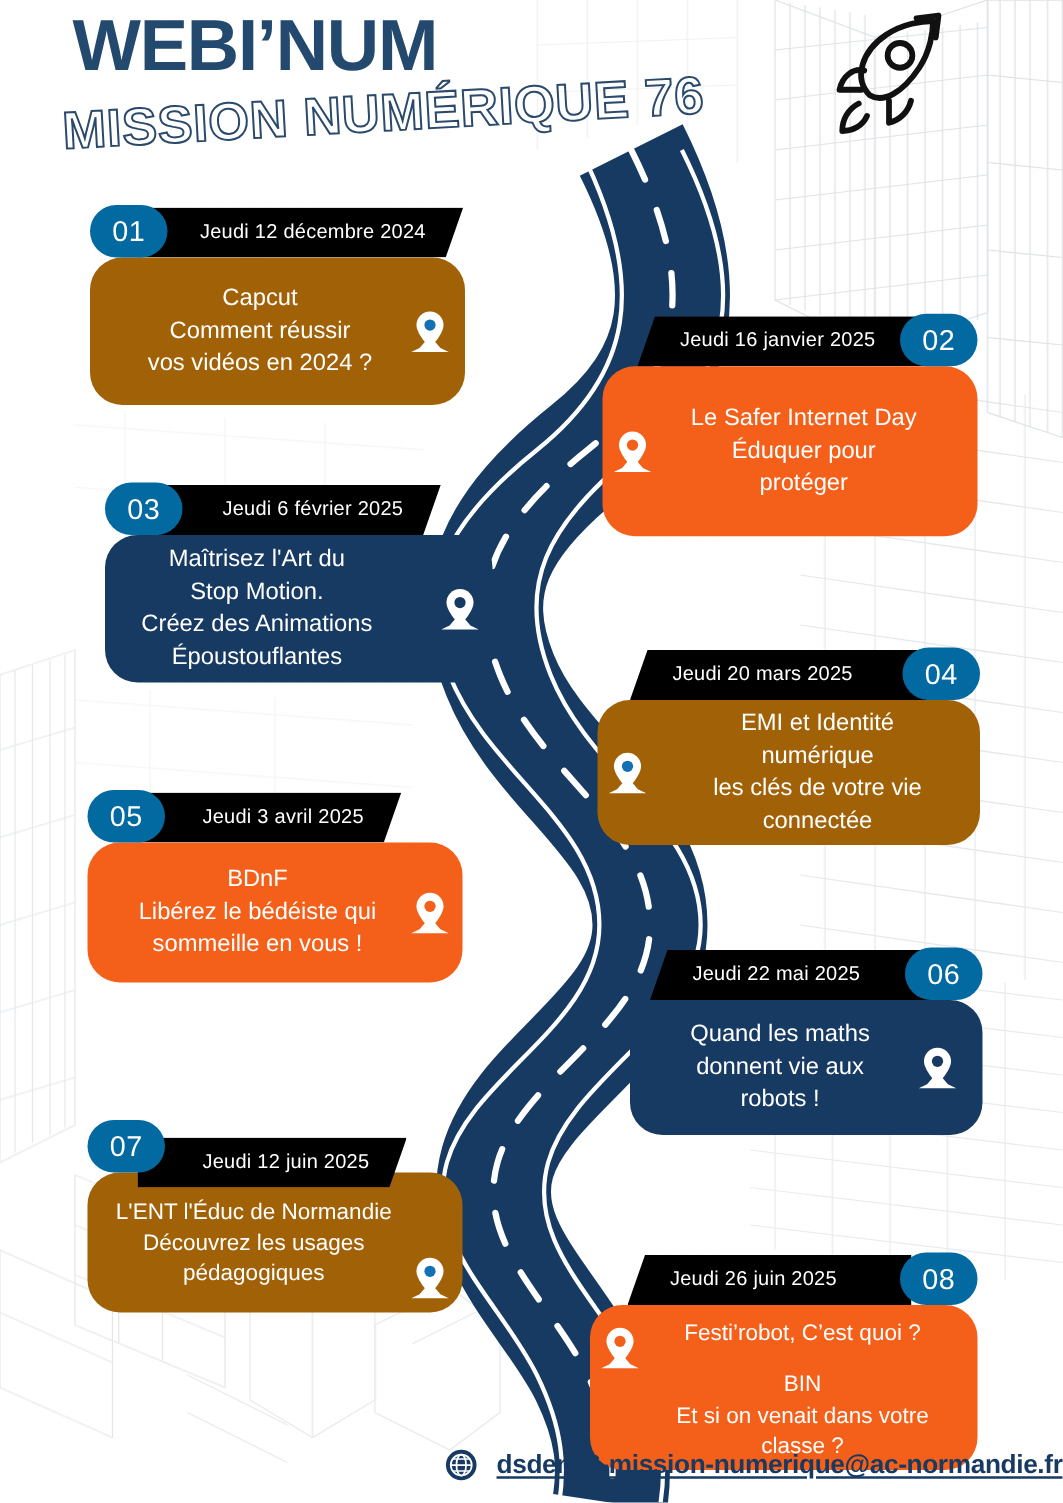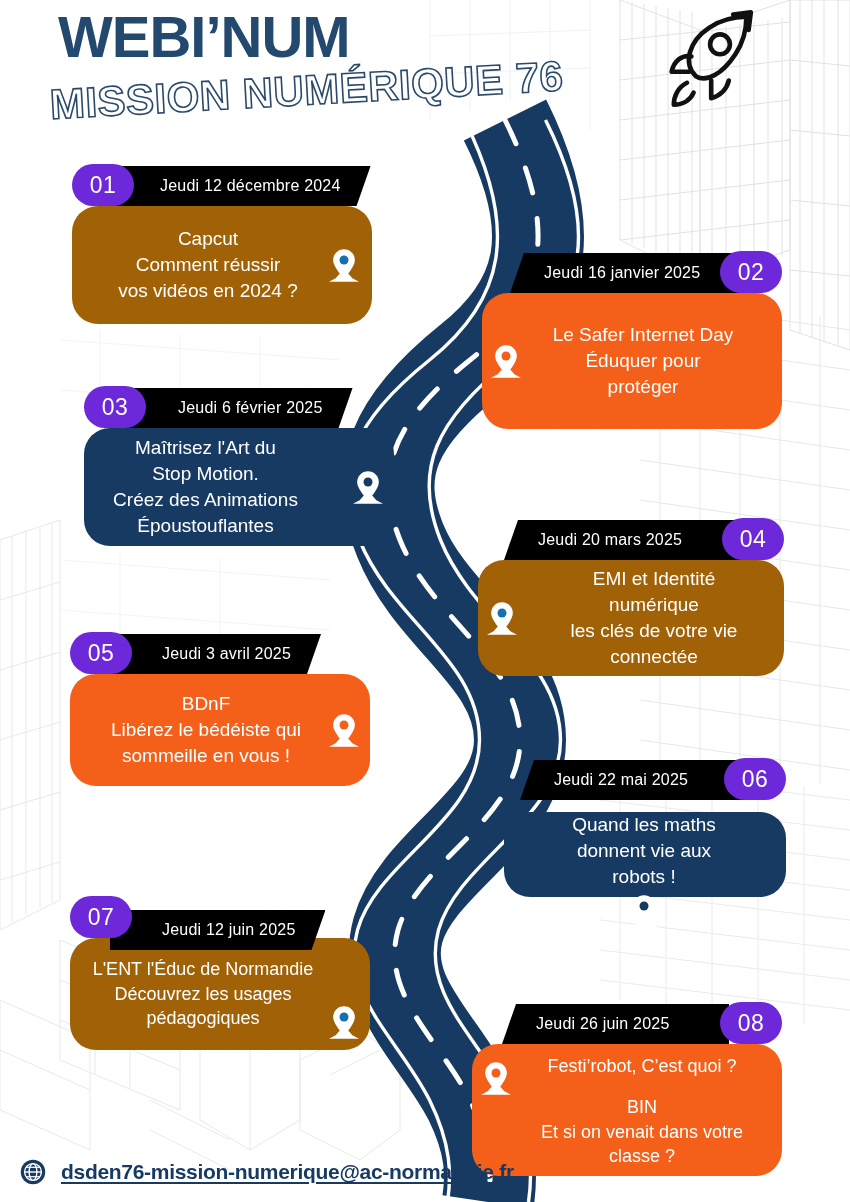--- a/index.html
+++ b/index.html
@@ -91,21 +91,21 @@
     z-index: 6;
     display: flex;
     align-items: center;
   }
   .num-badge {
     position: absolute;
     top: -4px;
     width: 62px;
     height: 42px;
     border-radius: 21px;
-    background: #6d28d9;
+    background: #0369a1;
     color: #ffffff;
     display: flex;
     align-items: center;
     justify-content: center;
     font-size: 23px;
     font-weight: 500;
     letter-spacing: 0.5px;
     z-index: 7;
   }
   .date-plate {
@@ -167,23 +167,24 @@
 
   
   .footer {
     position: absolute;
     left: 0;
     bottom: 8px;
     width: 850px;
     height: 44px;
     display: flex;
     align-items: center;
-    padding-left: 19px;
+    padding-left: 32px;
     box-sizing: border-box;
     z-index: 8;
+    justify-content: flex-end;
   }
   .globe {
     width: 28px; height: 28px; flex: 0 0 28px;
     margin-right: 14px;
   }
   .footer-mail {
     color: #173a63;
     font-size: 21px;
     font-weight: 700;
     text-decoration: underline;
@@ -481,21 +482,21 @@
         <path d="M14 40 L20 33 L28 33 L34 40 L42 44 L6 44 Z" fill="#ffffff"></path>
       </svg>
     </div>
   </div>
 
   <div class="event" style="left:504px; top:762px; width:282px;">
     <div class="label-bar">
       <div class="date-plate plate-right" style="left:16px;">Jeudi 22 mai 2025</div>
       <div class="num-badge" style="right:0;">06</div>
     </div>
-    <div class="card c-navy" style="margin-top:16px; width:282px; height:85px; padding:0 16px 0 14px;flex-direction:column;">
+    <div class="card c-navy" style="margin-top:4px; width:282px; height:108px; padding:0 16px 0 14px;">
       <div class="card-text">Quand les maths
 donnent vie aux
 robots !</div>
       <svg class="pin" viewBox="0 0 48 48" aria-hidden="true">
         <path d="M24 5 C16.8 5 11 10.8 11 18 C11 27 24 40 24 40 C24 40 37 27 37 18 C37 10.8 31.2 5 24 5 Z" fill="#ffffff"></path>
         <circle cx="24" cy="18" r="5.4" fill="#173a63"></circle>
         <path d="M14 40 L20 33 L28 33 L34 40 L42 44 L6 44 Z" fill="#ffffff"></path>
       </svg>
     </div>
   </div>

